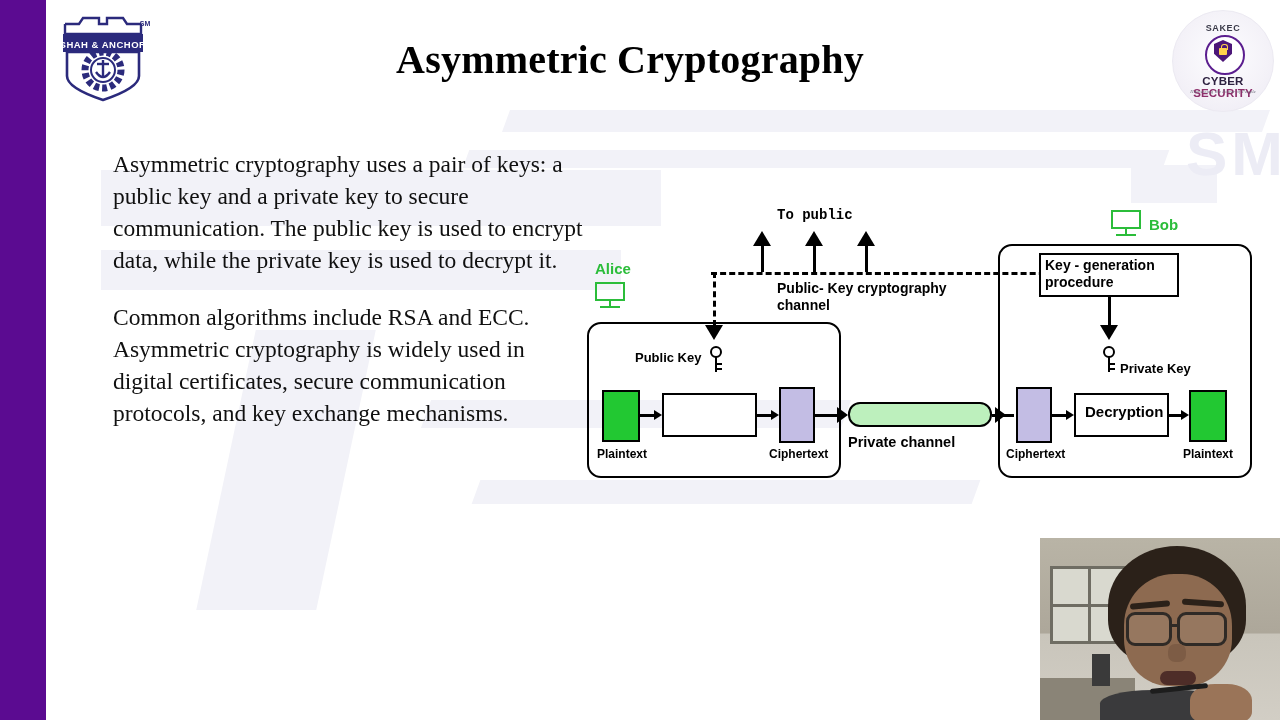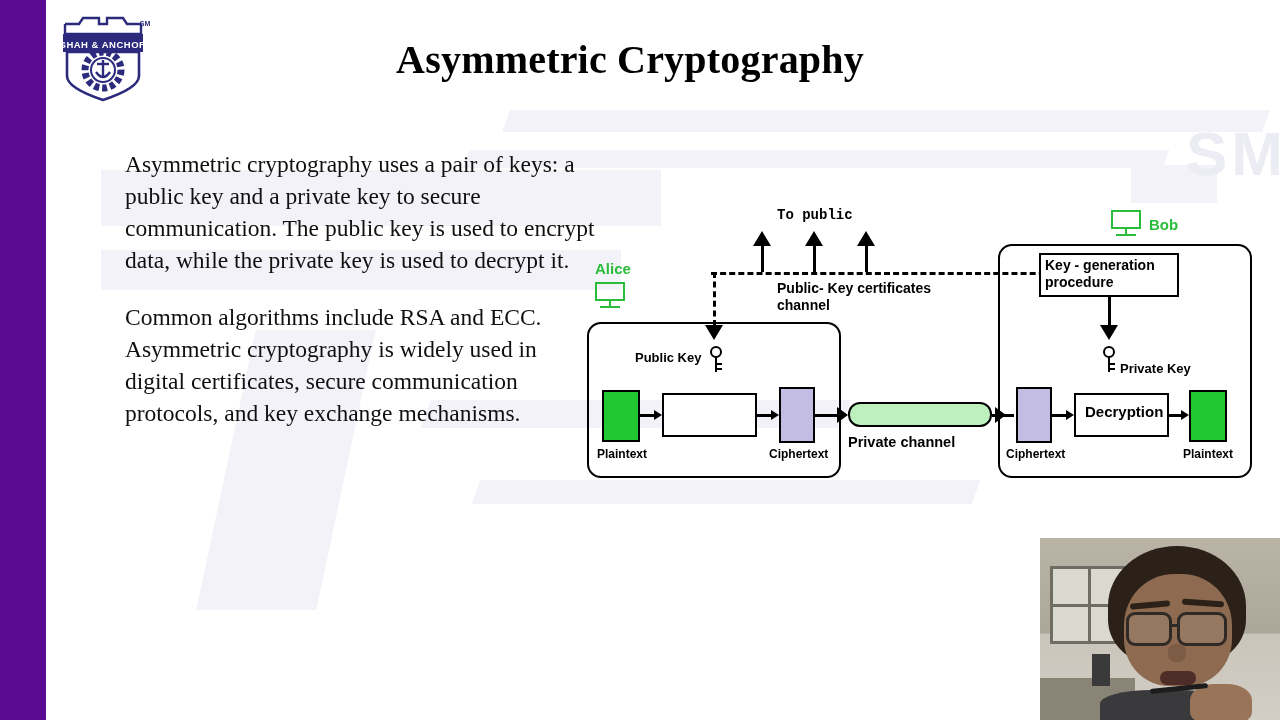--- a/index.html
+++ b/index.html
@@ -37,21 +37,21 @@
   .lr-cyber .c2{color:#8d2f6b;}
   .lr-tag{position:absolute;top:78px;left:0;width:100%;text-align:center;
      font-family:"Liberation Serif",serif;font-size:4.6px;color:#6a6a7a;font-style:italic;letter-spacing:.2px;}
 
   
   .title{position:absolute;left:250px;top:36px;width:760px;text-align:center;
      font-family:"Liberation Serif",serif;font-weight:700;font-size:40px;color:#000;letter-spacing:.2px;}
 
   
   .body-copy{position:absolute;left:113px;top:148px;width:470px;
-     font-family:"Liberation Serif",serif;font-size:23.5px;color:#101010;line-height:32px;margin-left:12px;}
+     font-family:"Liberation Serif",serif;font-size:23.5px;color:#101010;line-height:32px;}
   .body-copy p{margin:0 0 25px 0;}
   .body-copy p:last-child{margin-bottom:0;}
 
   
   .diagram{position:absolute;left:583px;top:198px;width:668px;height:288px;}
   .dg-lbl{position:absolute;font-family:"Liberation Sans",sans-serif;font-weight:700;color:#000;}
   .dg-green{color:#2bbd3a;}
 
   .party-box{position:absolute;border:2.2px solid #000;border-radius:14px;background:transparent;}
   .blk{position:absolute;border:2px solid #000;box-sizing:border-box;}
@@ -140,41 +140,52 @@
       <g stroke="#2b2a7c" stroke-width="2.4" fill="none">
         <path d="M48 48 L48 64"></path>
           <path d="M42 52 L54 52"></path>
         <path d="M41 60 Q48 70 55 60"></path>
       </g>
       <text x="48" y="36" font-family="Liberation Sans, sans-serif" font-size="9.5" font-weight="700" fill="#ffffff" text-anchor="middle" letter-spacing="0.5">SHAH &amp; ANCHOR</text>
       <text x="90" y="14" font-family="Liberation Sans, sans-serif" font-size="7" font-weight="700" fill="#2b2a7c" text-anchor="middle">SM</text>
     </svg>
   </div>
 
+  <div class="logo-right">
+    <div class="lr-top">SAKEC</div>
+    <div class="lr-badge"></div>
+    <div class="lr-shield"></div>
+    <div class="lr-locks"></div>
+    <div class="lr-lockb"></div>
+    <div class="lr-cyber">
+      <span class="c1">CYBER </span><span class="c2">SECURITY</span>
+    </div>
+    <div class="lr-tag">Harnessing the Power of People</div>
+  </div>
 
   <div class="title">Asymmetric Cryptography</div>
 
   <div class="body-copy">
     <p>Asymmetric cryptography uses a pair of keys: a public key and a private key to secure communication. The public key is used to encrypt data, while the private key is used to decrypt it.</p>
     <p>Common algorithms include RSA and ECC. Asymmetric cryptography is widely used in digital certificates, secure communication protocols, and key exchange mechanisms.</p>
   </div>
 
   <div class="diagram">
 
     <div class="dg-lbl" style="left:194px;top:9px;font-size:14px;font-family:Liberation Mono, monospace;">To public</div>
 
     <div class="arr-u" style="left:170px;top:33px;"></div>
     <div class="vline" style="left:177.5px;top:48px;height:26px;"></div>
     <div class="arr-u" style="left:222px;top:33px;"></div>
     <div class="vline" style="left:229.5px;top:48px;height:26px;"></div>
     <div class="arr-u" style="left:274px;top:33px;"></div>
     <div class="vline" style="left:281.5px;top:48px;height:26px;"></div>
 
     <div class="dash-h" style="left:128px;top:74px;width:352px;"></div>
-    <div class="dg-lbl" style="left:194px;top:82px;font-size:14px;">Public- Key certificates</div>
+    <div class="dg-lbl" style="left:194px;top:82px;font-size:14px;">Public- Key cryptography</div>
     <div class="dg-lbl" style="left:194px;top:99px;font-size:14px;">channel</div>
 
     <div class="dash-v" style="left:129.5px;top:74px;height:54px;"></div>
     <div class="arr-d" style="left:122px;top:127px;"></div>
 
     <div class="dg-lbl dg-green" style="left:12px;top:62px;font-size:15px;">Alice</div>
     <div class="mon" style="left:12px;top:84px;">
       <div class="scr"></div>
         <div class="neck"></div>
         <div class="base"></div>

